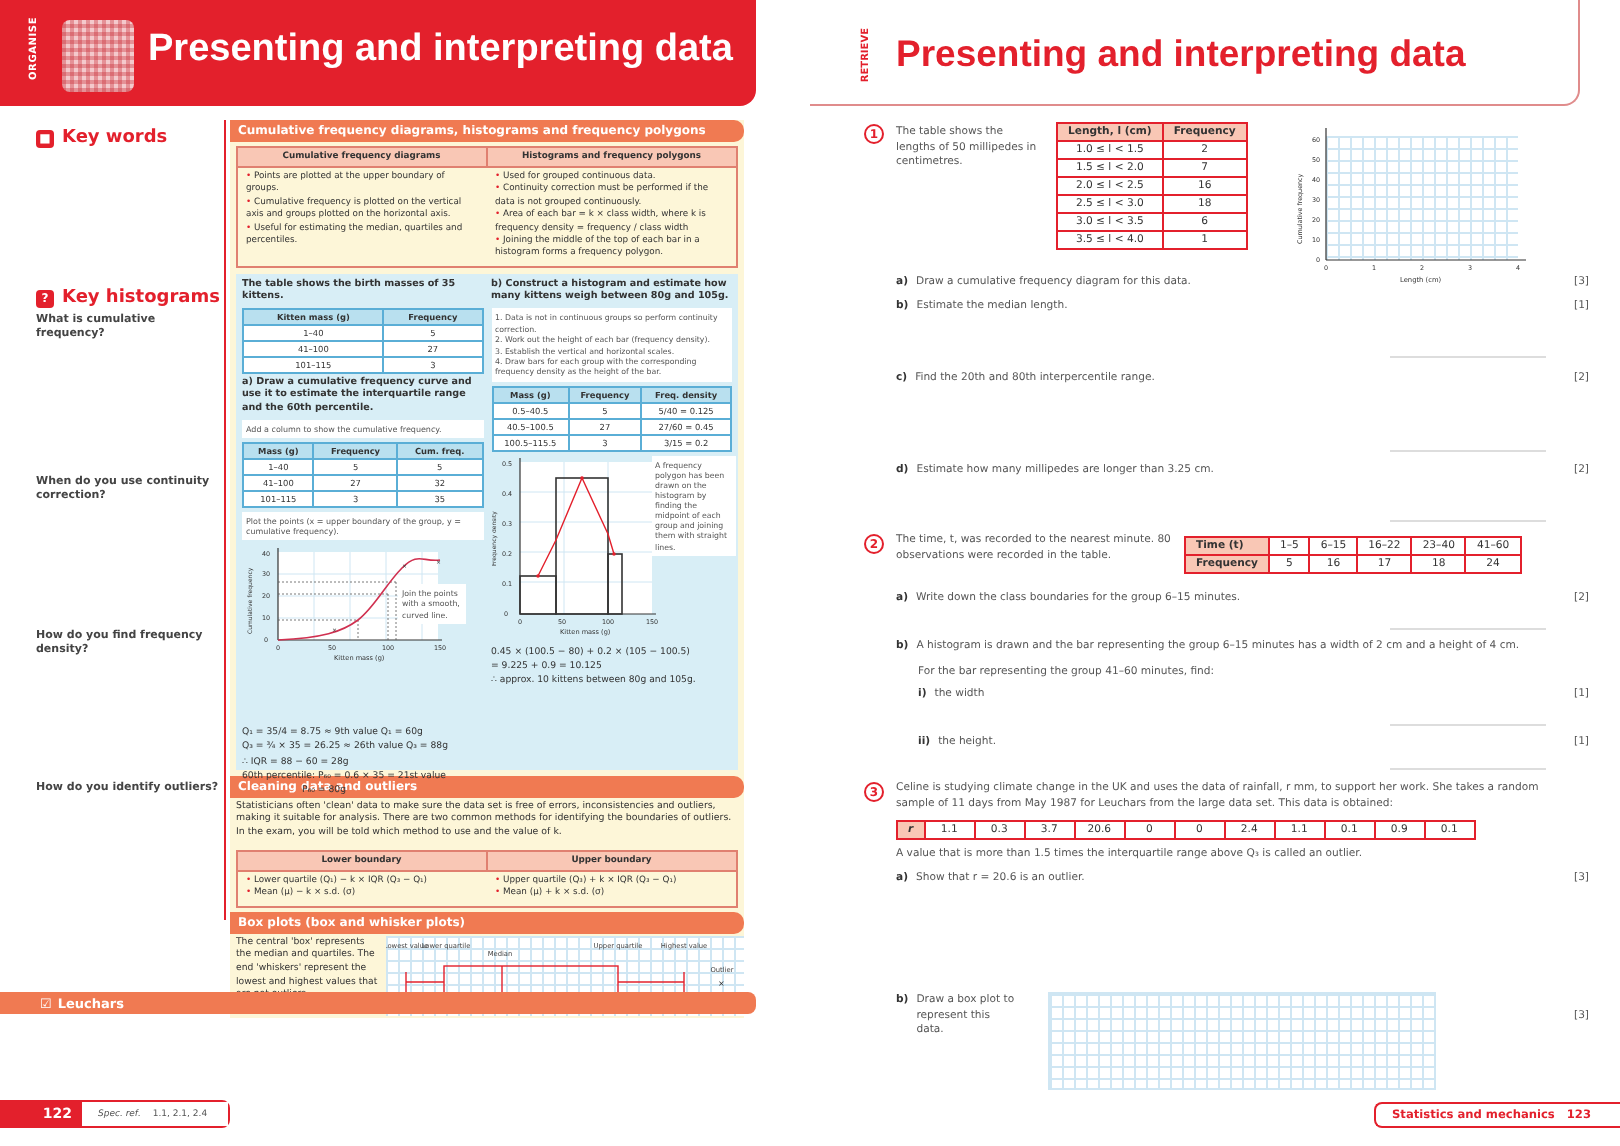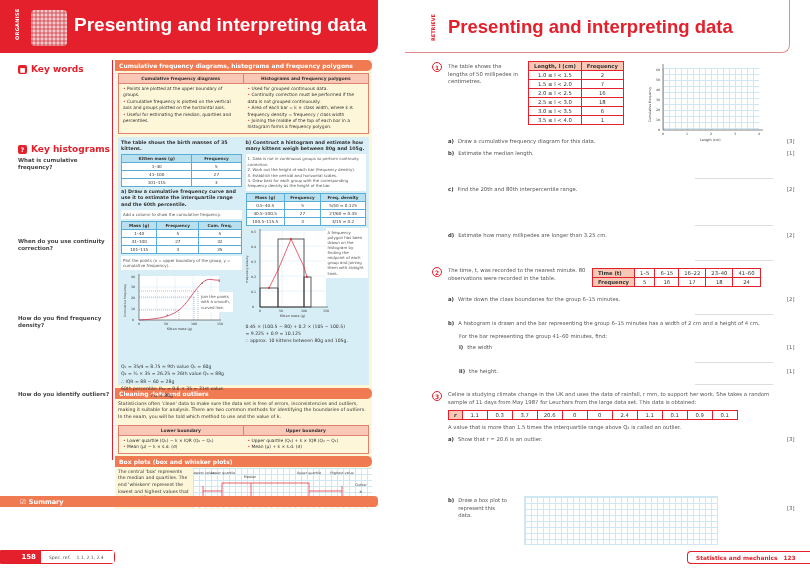--- a/index.html
+++ b/index.html
@@ -339,25 +339,25 @@
               <line x1="154" y1="32" x2="154" y2="36"></line>
           </g>
           <text x="4" y="39" font-size="3.2" fill="#444">Scale</text>
         </svg>
       </div>
     </div>
   </div>
 
   <div class="summary">
     <span>☑</span>
-    <span>Summary</span>
+    <span>Leuchars</span>
   </div>
 
   <div class="foot-left">
-    <div class="pn">158</div>
+    <div class="pn">122</div>
     <div class="spec">
       <span>Spec. ref.</span>
       <span style="font-style:normal">1.1, 2.1, 2.4</span>
     </div>
   </div>
 </div>
 
 <div class="page right">
   <div class="hdr-right">
     <div class="tag">RETRIEVE</div>

